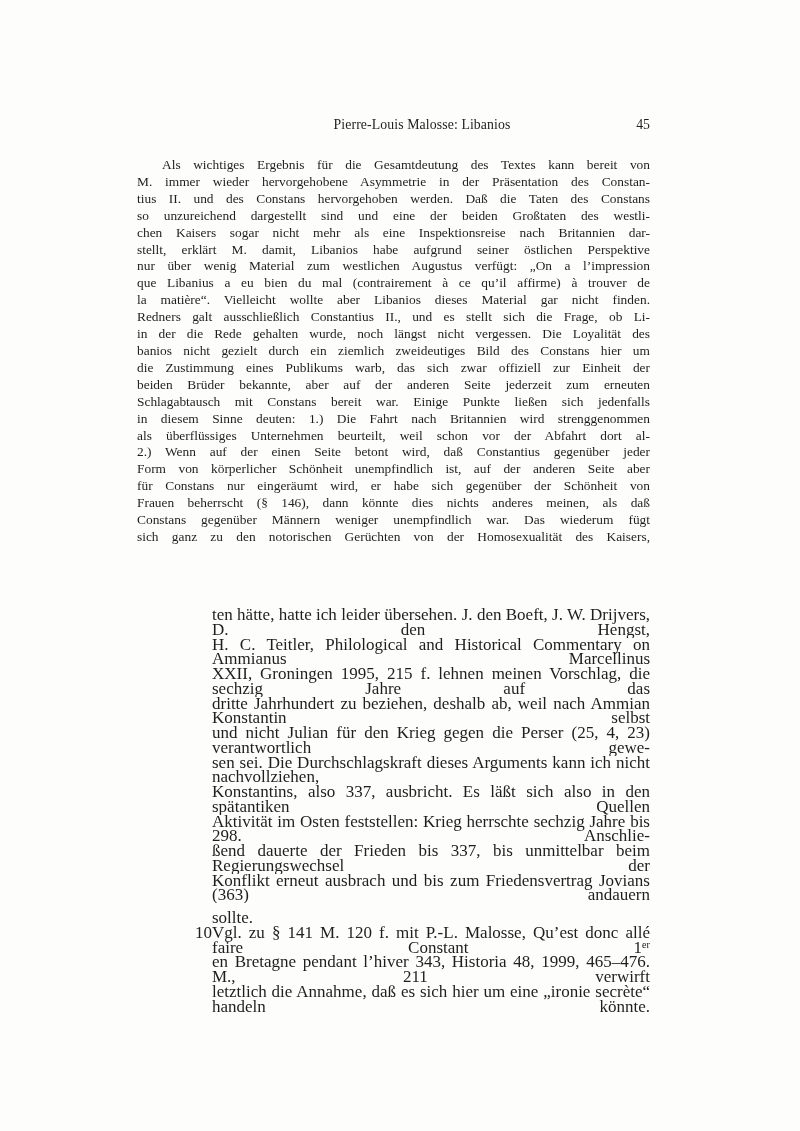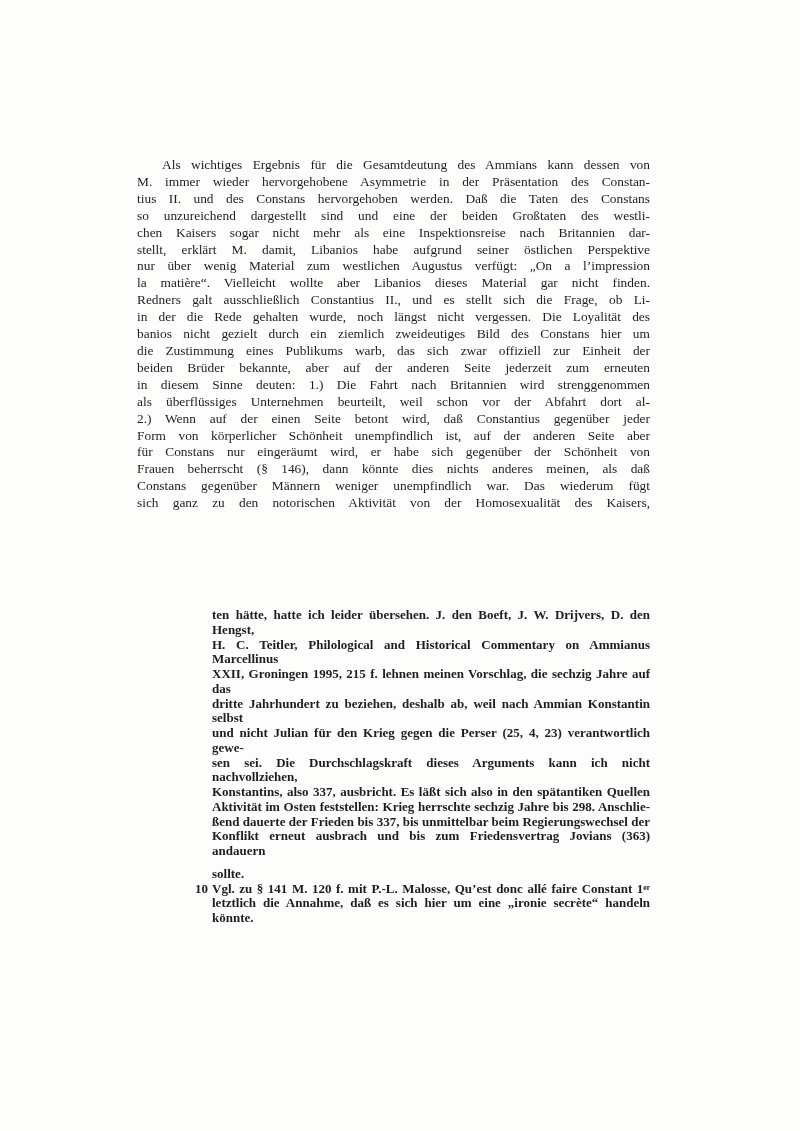--- a/index.html
+++ b/index.html
@@ -64,85 +64,91 @@
   }
   .body-text .tline:first-child {
     text-indent: 25px;
   }
   
   .footnote-section {
     position: absolute;
     top: 608px;
     left: 75px;
     width: 438px;
-    font-size: 13px;
+    font-size: 17px;
     line-height: 14.75px;
-    font-weight: bold;
   }
   .footnote-cont .tline:last-child {
     text-align-last: left;
     margin-top: 8px;
   }
   .footnote-10 {
     position: relative;
   }
   .fn-num {
     position: absolute;
     left: -17px;
     top: 0;
   }
 </style>
 </head>
 <body>
 
 <div class="page">
   <div class="textblock">
 
+    <header class="running-head">
+      <span class="head-title">Pierre-Louis Malosse: Libanios</span>
+      <span class="head-pagenum">45</span>
+    </header>
 
     <main class="body-text">
-        <div class="tline">Als wichtiges Ergebnis für die Gesamtdeutung des Ammians kann dessen von</div>
+        <div class="tline">Als wichtiges Ergebnis für die Gesamtdeutung des Textes kann bereit von</div>
         <div class="tline">M. immer wieder hervorgehobene Asymmetrie in der Präsentation des Constan-</div>
         <div class="tline">tius II. und des Constans hervorgehoben werden. Daß die Taten des Constans</div>
         <div class="tline">so unzureichend dargestellt sind und eine der beiden Großtaten des westli-</div>
         <div class="tline">chen Kaisers sogar nicht mehr als eine Inspektionsreise nach Britannien dar-</div>
         <div class="tline">stellt, erklärt M. damit, Libanios habe aufgrund seiner östlichen Perspektive</div>
         <div class="tline">nur über wenig Material zum westlichen Augustus verfügt: „On a l’impression</div>
+        <div class="tline">que Libanius a eu bien du mal (contrairement à ce qu’il affirme) à trouver de</div>
         <div class="tline">la matière“. Vielleicht wollte aber Libanios dieses Material gar nicht finden.</div>
         <div class="tline">Redners galt ausschließlich Constantius II., und es stellt sich die Frage, ob Li-</div>
         <div class="tline">in der die Rede gehalten wurde, noch längst nicht vergessen. Die Loyalität des</div>
         <div class="tline">banios nicht gezielt durch ein ziemlich zweideutiges Bild des Constans hier um</div>
         <div class="tline">die Zustimmung eines Publikums warb, das sich zwar offiziell zur Einheit der</div>
         <div class="tline">beiden Brüder bekannte, aber auf der anderen Seite jederzeit zum erneuten</div>
+        <div class="tline">Schlagabtausch mit Constans bereit war. Einige Punkte ließen sich jedenfalls</div>
         <div class="tline">in diesem Sinne deuten: 1.) Die Fahrt nach Britannien wird strenggenommen</div>
         <div class="tline">als überflüssiges Unternehmen beurteilt, weil schon vor der Abfahrt dort al-</div>
         <div class="tline">2.) Wenn auf der einen Seite betont wird, daß Constantius gegenüber jeder</div>
         <div class="tline">Form von körperlicher Schönheit unempfindlich ist, auf der anderen Seite aber</div>
         <div class="tline">für Constans nur eingeräumt wird, er habe sich gegenüber der Schönheit von</div>
         <div class="tline">Frauen beherrscht (§ 146), dann könnte dies nichts anderes meinen, als daß</div>
         <div class="tline">Constans gegenüber Männern weniger unempfindlich war. Das wiederum fügt</div>
-        <div class="tline">sich ganz zu den notorischen Aktivität von der Homosexualität des Kaisers,</div>
+        <div class="tline">sich ganz zu den notorischen Gerüchten von der Homosexualität des Kaisers,</div>
       </main>
 
     <section class="footnote-section">
       <div class="footnote-cont">
           <div class="tline">ten hätte, hatte ich leider übersehen. J. den Boeft, J. W. Drijvers, D. den Hengst,</div>
           <div class="tline">H. C. Teitler, Philological and Historical Commentary on Ammianus Marcellinus</div>
           <div class="tline">XXII, Groningen 1995, 215 f. lehnen meinen Vorschlag, die sechzig Jahre auf das</div>
           <div class="tline">dritte Jahrhundert zu beziehen, deshalb ab, weil nach Ammian Konstantin selbst</div>
           <div class="tline">und nicht Julian für den Krieg gegen die Perser (25, 4, 23) verantwortlich gewe-</div>
           <div class="tline">sen sei. Die Durchschlagskraft dieses Arguments kann ich nicht nachvollziehen,</div>
           <div class="tline">Konstantins, also 337, ausbricht. Es läßt sich also in den spätantiken Quellen</div>
           <div class="tline">Aktivität im Osten feststellen: Krieg herrschte sechzig Jahre bis 298. Anschlie-</div>
           <div class="tline">ßend dauerte der Frieden bis 337, bis unmittelbar beim Regierungswechsel der</div>
           <div class="tline">Konflikt erneut ausbrach und bis zum Friedensvertrag Jovians (363) andauern</div>
           <div class="tline">sollte.</div>
         </div>
       <div class="footnote-10">
         <span class="fn-num">10</span>
         <div>
             <div class="tline">Vgl. zu § 141 M. 120 f. mit P.-L. Malosse, Qu’est donc allé faire Constant 1ᵉʳ</div>
+            <div class="tline">en Bretagne pendant l’hiver 343, Historia 48, 1999, 465–476. M., 211 verwirft</div>
             <div class="tline">letztlich die Annahme, daß es sich hier um eine „ironie secrète“ handeln könnte.</div>
           </div>
       </div>
     </section>
 
   </div>
 </div>
 
 </body></html>

